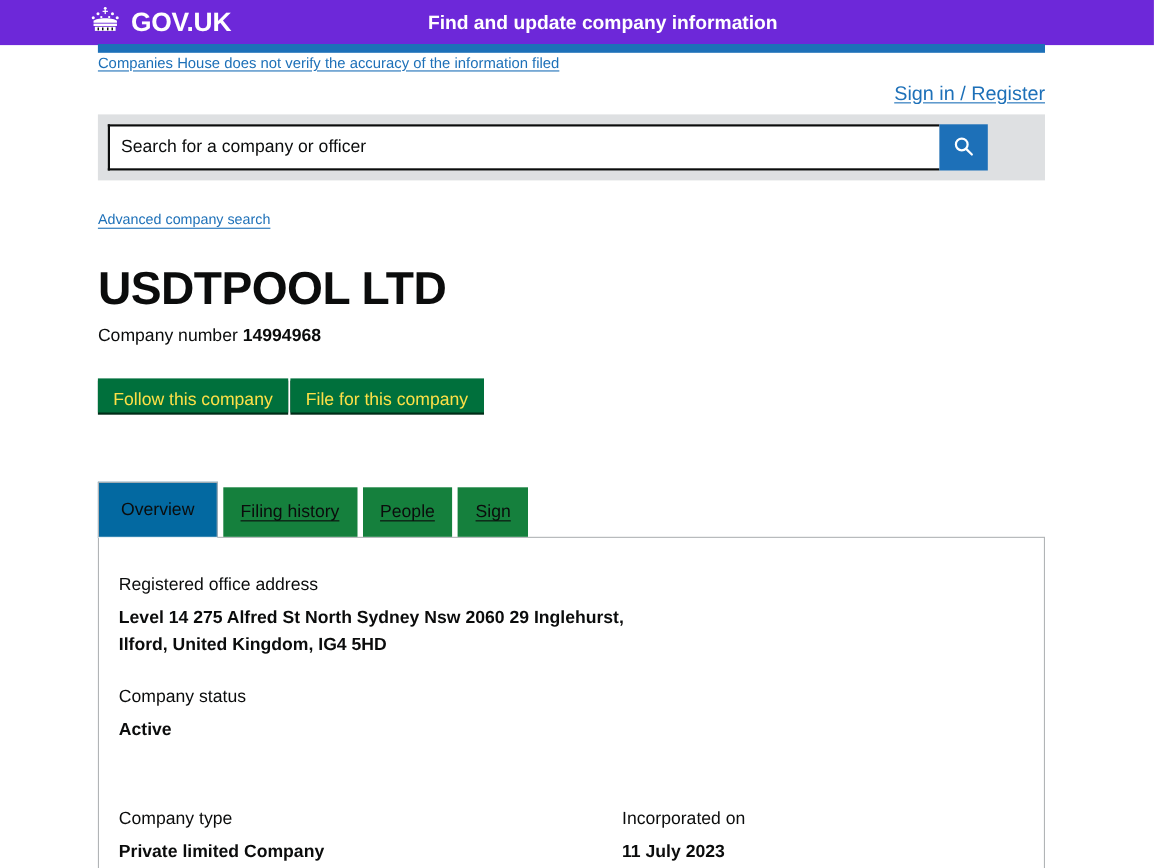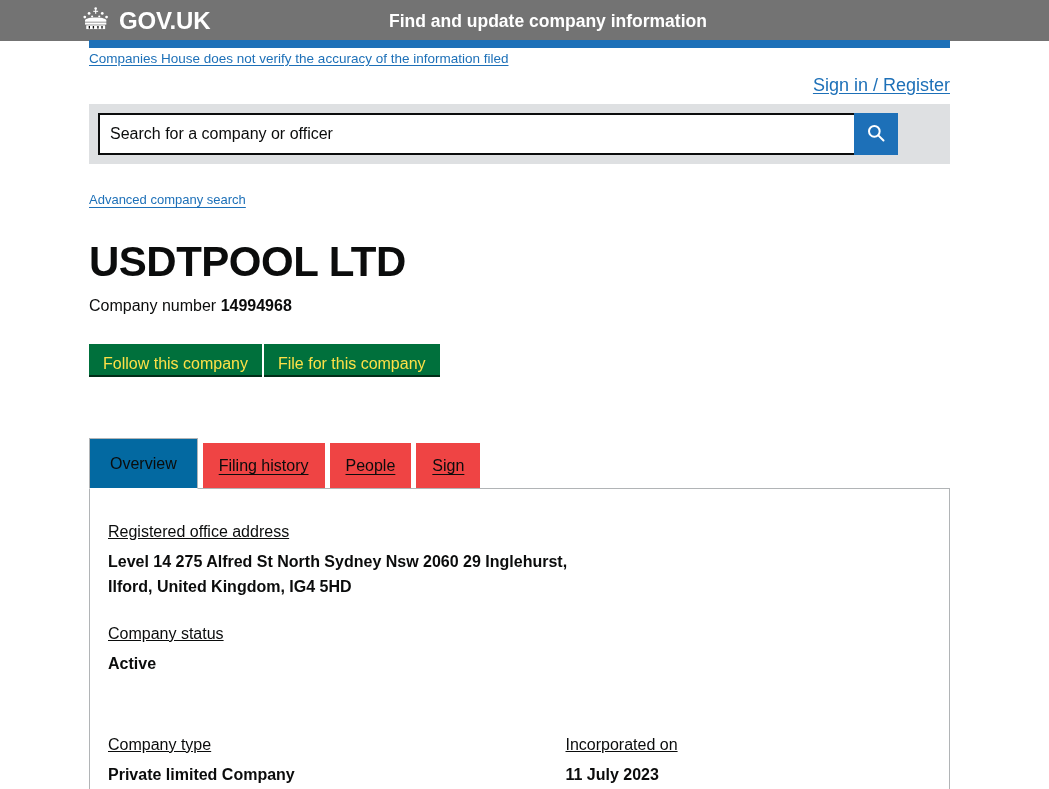--- a/index.html
+++ b/index.html
@@ -9,21 +9,21 @@
     height: 789px;
     overflow: hidden;
     background: #ffffff;
     font-family: "Liberation Sans", sans-serif;
     color: #0b0c0c;
     -webkit-font-smoothing: antialiased;
   }
 
   
   .govuk-header {
-    background: #737373;
+    background: #6d28d9;
     height: 41px;
     position: relative;
     display: flex;
     align-items: center;
   }
   .brand {
     display: flex;
     align-items: center;
     gap: 7px;
     margin-left: 80px;
@@ -175,21 +175,21 @@
   .tabs-wrap { margin-top: 63px; position: relative; }
   .tabs-list {
     display: flex;
     align-items: flex-end;
     gap: 5px;
     list-style: none;
     position: relative;
     z-index: 2;
   }
   .tab {
-    background: #ef4444;
+    background: #15803d;
     padding: 13px 16px 12px;
     font-size: 16px;
     line-height: 1.25;
   }
   .tab a { color: #0b0c0c; text-decoration: underline; text-underline-offset: 3px; }
   .tab.active {
     background: #0369a1;
     border: 1px solid #b1b4b6;
     border-bottom: 1px solid #ffffff;
     padding: 15px 20px 14px;
@@ -199,21 +199,21 @@
 
   .tab-panel {
     border: 1px solid #b1b4b6;
     background: #ffffff;
     padding: 33px 18px 40px;
     min-height: 310px;
     position: relative;
     z-index: 1;
   }
 
-  .field-label { font-size: 16px; line-height: 20px; margin-bottom: 7px; text-decoration: underline; }
+  .field-label { font-size: 16px; line-height: 20px; margin-bottom: 7px; }
   .field-value { font-size: 16px; font-weight: bold; line-height: 25px; }
   .field-block { margin-bottom: 25px; }
   .field-block:last-child { margin-bottom: 0; }
 
   .two-col { display: flex; margin-top: 59px; }
   .col { width: 50%; padding-right: 20px; }
   .col-right { padding-left: 46px; }
 </style>
 </head>
 <body>

